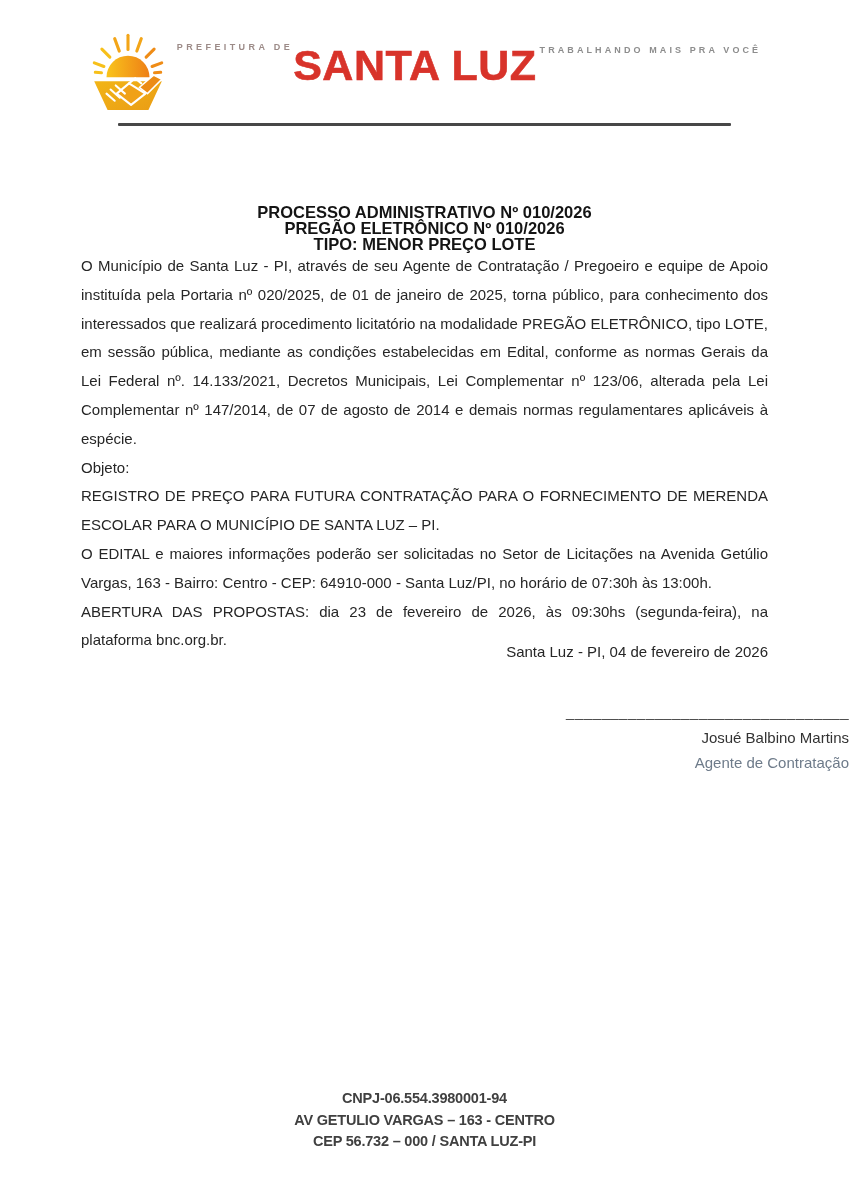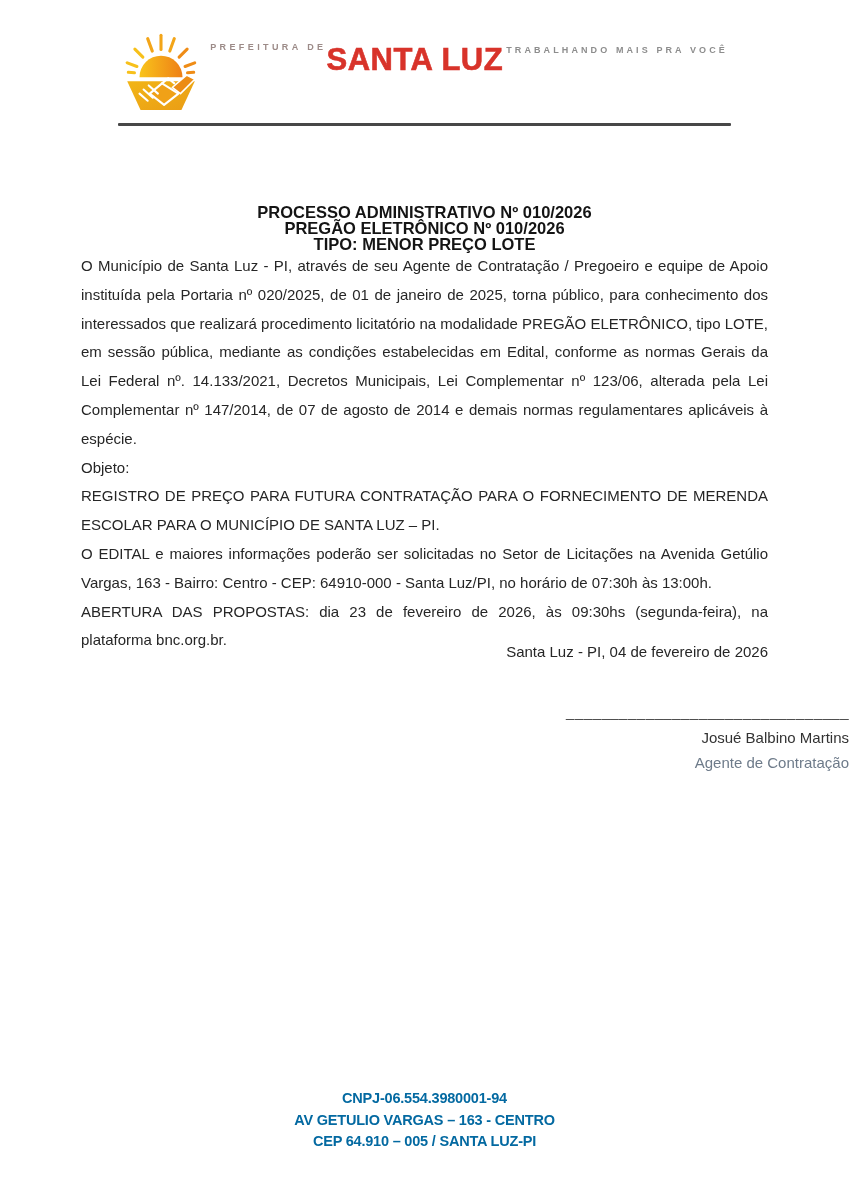--- a/index.html
+++ b/index.html
@@ -7,21 +7,21 @@
     position:relative; width:849px; height:1200px; margin:0 auto;
     background:#ffffff; overflow:hidden;
     font-family:"Liberation Sans", sans-serif; color:#262626;
   }
 
   
   .logo { display:flex; justify-content:center; align-items:flex-start; padding-top:26px; gap:3px; }
   .logo-icon svg { display:block; }
   .logo-text { display:flex; padding-top:16px; }
   .logo-pre  { font-size:9px;  font-weight:bold; letter-spacing:3.4px; color:#9c8b88; padding-left:6px; }
-  .logo-main { font-size:31px; font-weight:bold; line-height:1.02; margin-top:2px;
+  .logo-main { font-size:43px; font-weight:bold; line-height:1.02; margin-top:2px;
                color:#d8332a; -webkit-text-stroke:0.6px #d8332a; letter-spacing:0.5px; }
   .logo-tag  { font-size:9px;  font-weight:bold; letter-spacing:3.1px; color:#8d8d8d; margin-top:3px; padding-left:3px; }
 
   .rule { width:613px; height:3px; margin:13px auto 0; background:#474747; border-radius:1px; }
 
   
   .doc-title { margin-top:78px; text-align:center; font-weight:bold;
                font-size:16.5px; line-height:16px; color:#141414; }
 
   
@@ -37,21 +37,21 @@
                font-size:15px; line-height:28px; color:#262626; }
 
   
   .signature { position:absolute; top:704px; left:6px; right:0; text-align:right; }
   .sig-line  { font-size:15px; line-height:16px; color:#454545; letter-spacing:0.5px; }
   .sig-name  { font-size:15px; line-height:20px; color:#333333; margin-top:8px; }
   .sig-role  { font-size:15px; line-height:20px; color:#6e7b8a; margin-top:5px; }
 
   
   .footer { position:absolute; top:1088px; left:0; right:0; text-align:center;
-            font-weight:bold; font-size:14.5px; line-height:21.5px; color:#0369a1;
+            font-weight:bold; font-size:14.5px; line-height:21.5px; color:#404040;
             letter-spacing:-0.2px; }
 </style>
 </head>
 <body>
 
 <div class="page">
 
   <div class="logo">
     <div class="logo-icon">
       <svg width="80" height="84" viewBox="0 0 78 82" xmlns="http://www.w3.org/2000/svg" aria-hidden="true">
@@ -133,16 +133,16 @@
 
   <div class="signature">
     <div class="sig-line">________________________________</div>
     <div class="sig-name">Josué Balbino Martins</div>
     <div class="sig-role">Agente de Contratação</div>
   </div>
 
   <div class="footer">
     <div>CNPJ-06.554.3980001-94</div>
     <div>AV GETULIO VARGAS – 163 - CENTRO</div>
-    <div>CEP 64.910 – 005 / SANTA LUZ-PI</div>
+    <div>CEP 56.732 – 000 / SANTA LUZ-PI</div>
   </div>
 
 </div>
 
 </body></html>

